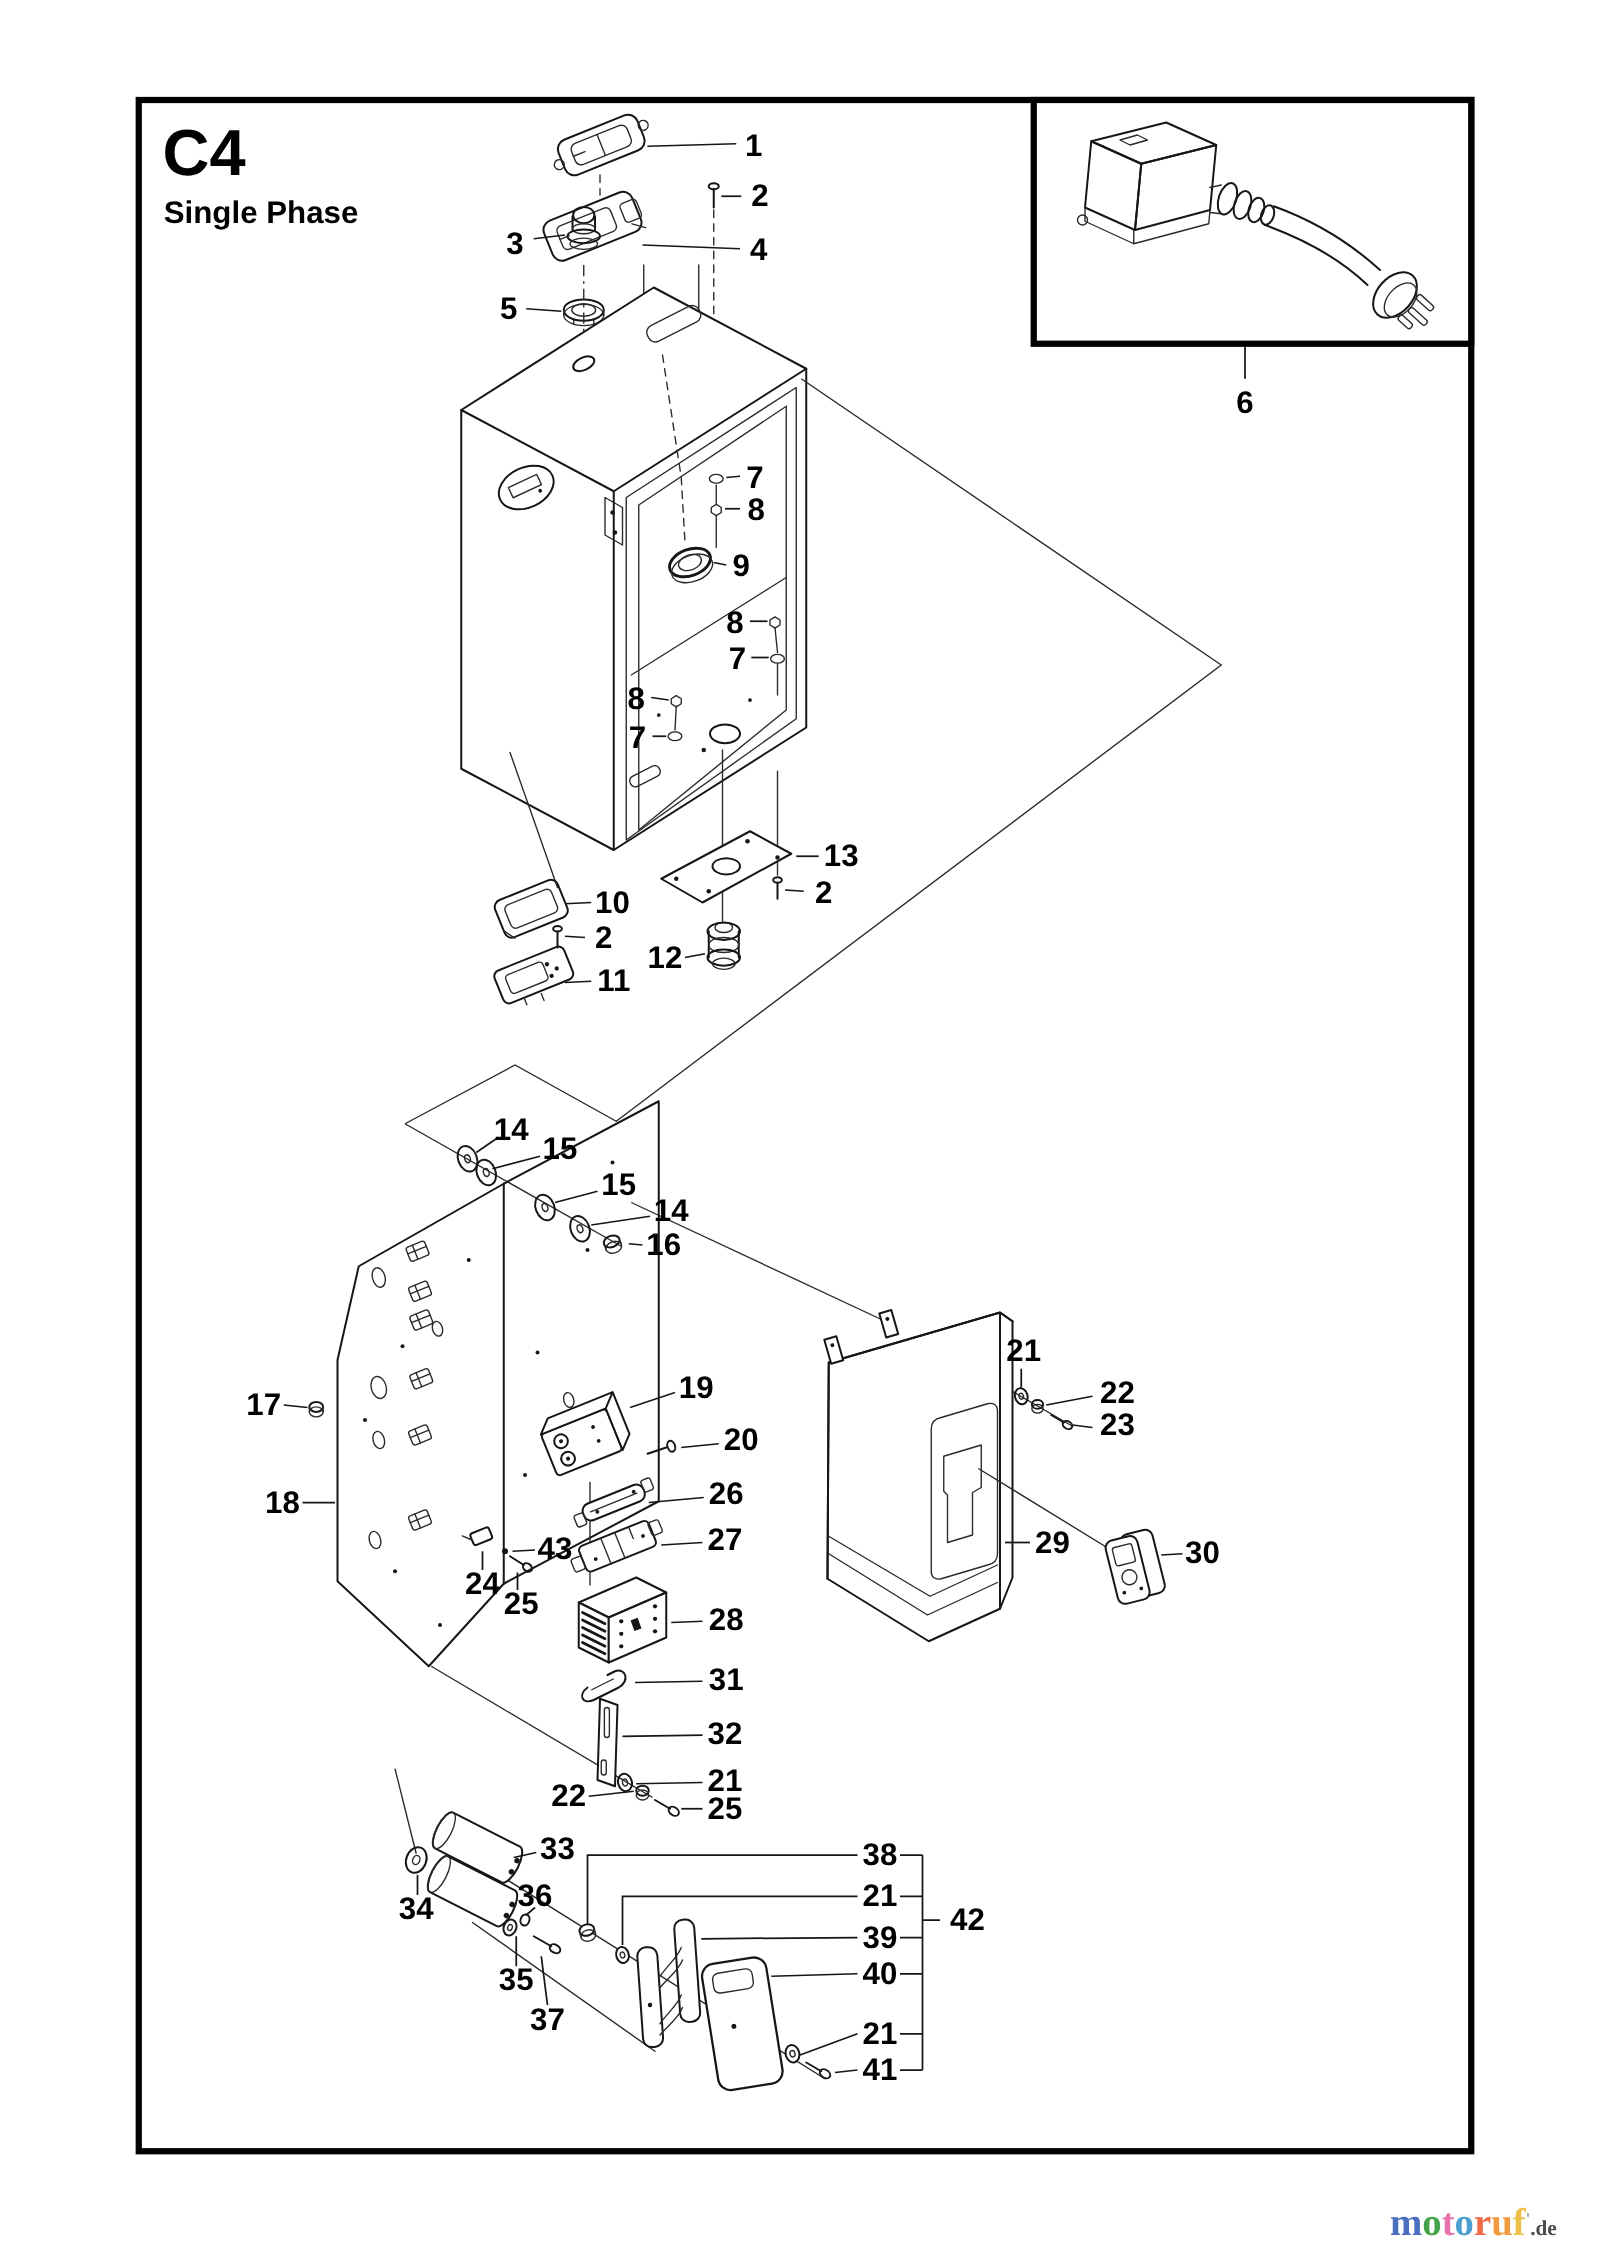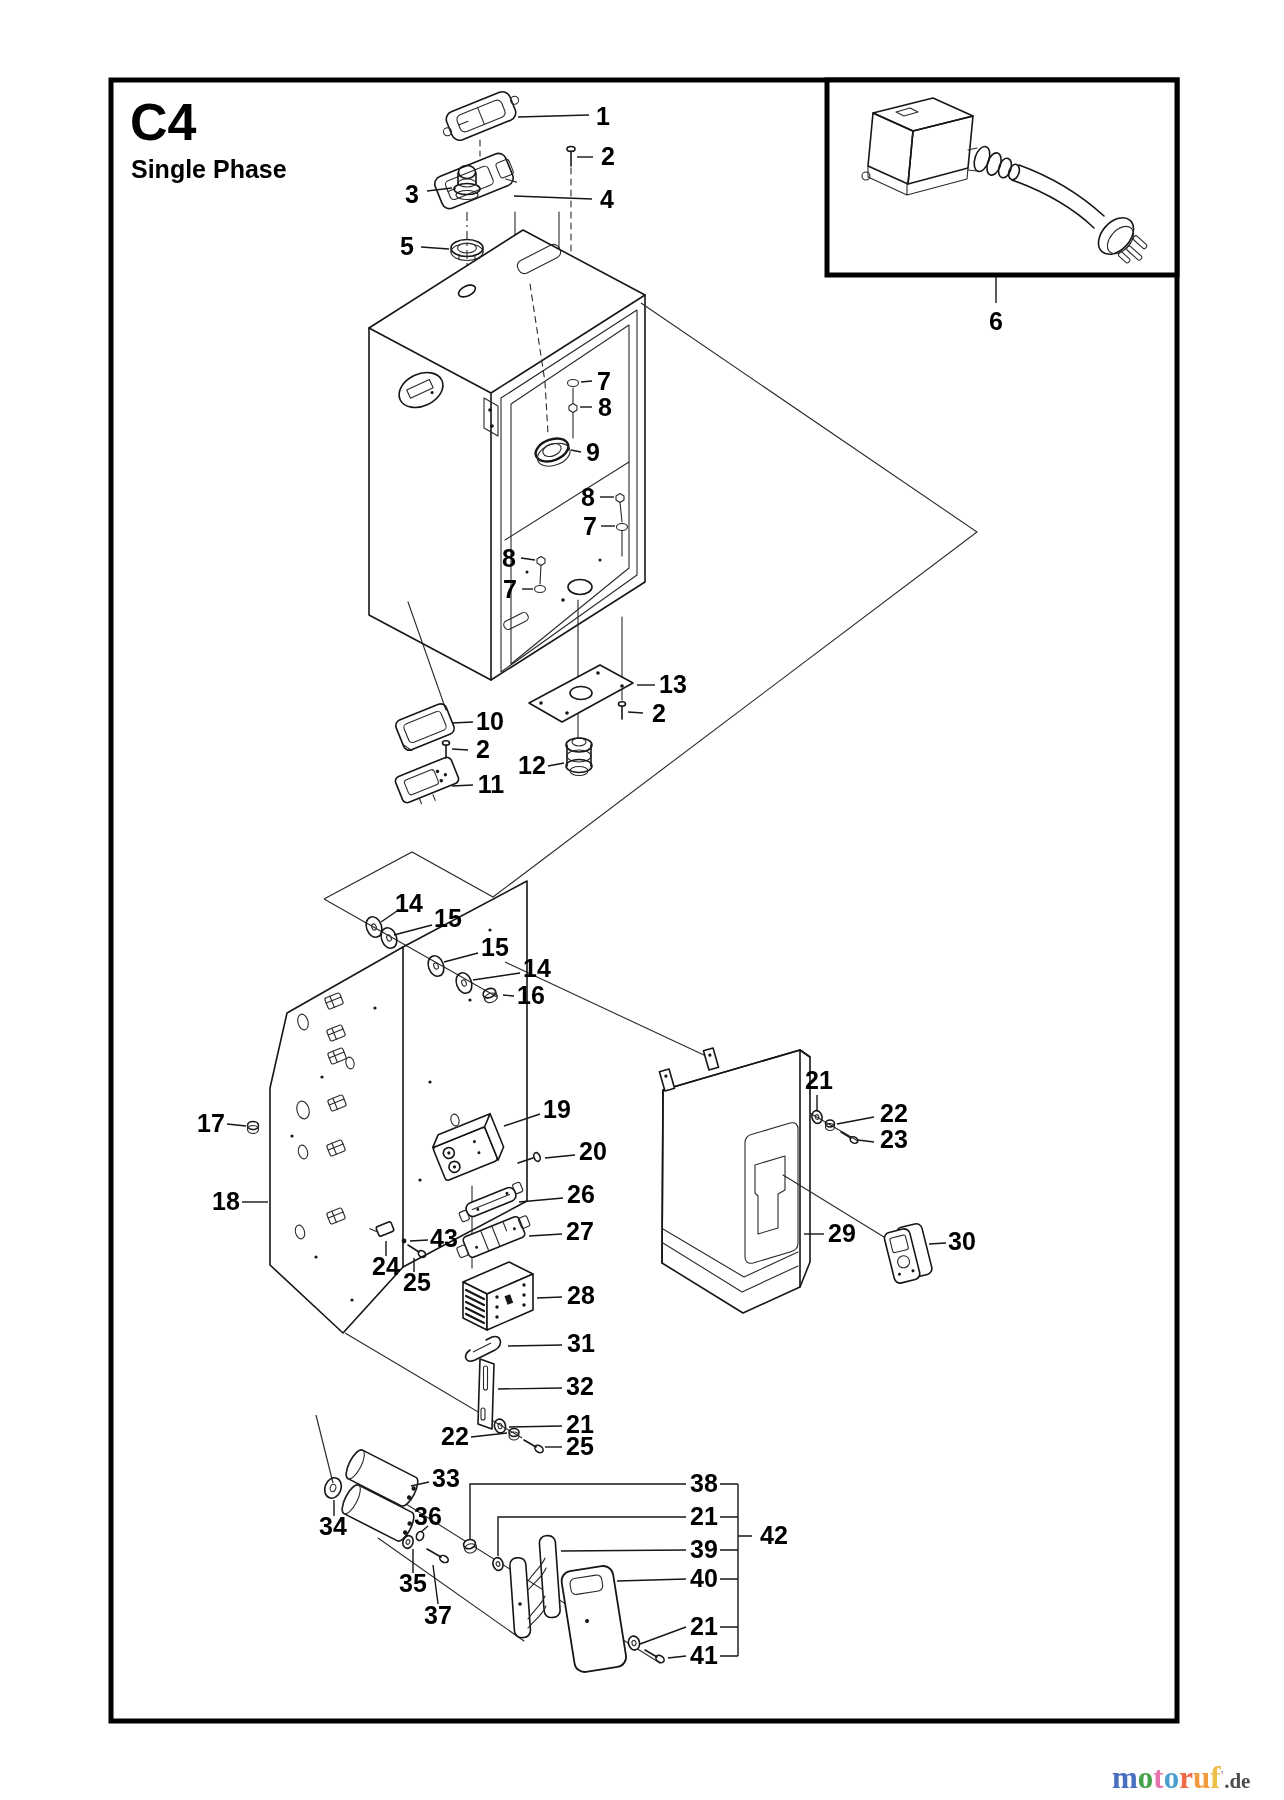--- a/index.html
+++ b/index.html
@@ -10,21 +10,21 @@
   .thin{stroke:#2a2a2a;stroke-width:1.1;fill:none;}
   .ldr{stroke:#161616;stroke-width:1.4;fill:none;}
   .dash{stroke-dasharray:6 5;}
   .dashdot{stroke-dasharray:9 4 2 4;}
   .dot{fill:#161616;stroke:none;}
   text.lbl{font:bold 25px "Liberation Sans",sans-serif;fill:#000;text-anchor:middle;}
   text.title{font:bold 52px "Liberation Sans",sans-serif;fill:#000;}
   text.subtitle{font:bold 25px "Liberation Sans",sans-serif;fill:#000;}
   .wm{position:absolute;left:1112px;top:1758px;font-family:"Liberation Serif",serif;
       font-weight:bold;font-size:31px;line-height:34px;white-space:nowrap;}
-  .wm .de{font-size:21px;font-weight:bold;margin-top:34px;}
+  .wm .de{font-size:17px;font-weight:bold;margin-top:34px;}
   .wm .tick{font-size:13px;vertical-align:9px;}
 </style>
 </head>
 <body>
 
 <div class="page">
 <svg width="1284" height="1800" viewBox="0 0 1284 1800">
 
   <g>
     <rect x="111" y="80" width="1066" height="1641" fill="#fff" stroke="#000" stroke-width="5"></rect>

